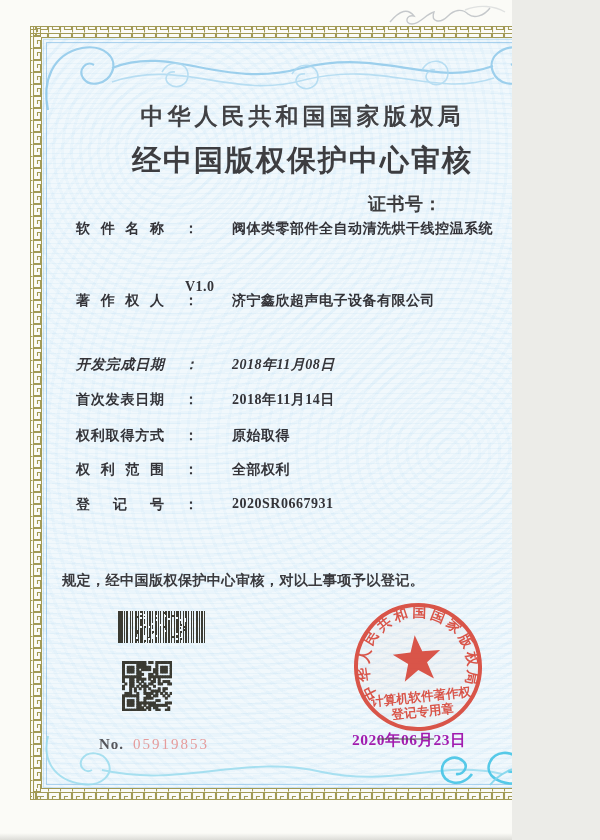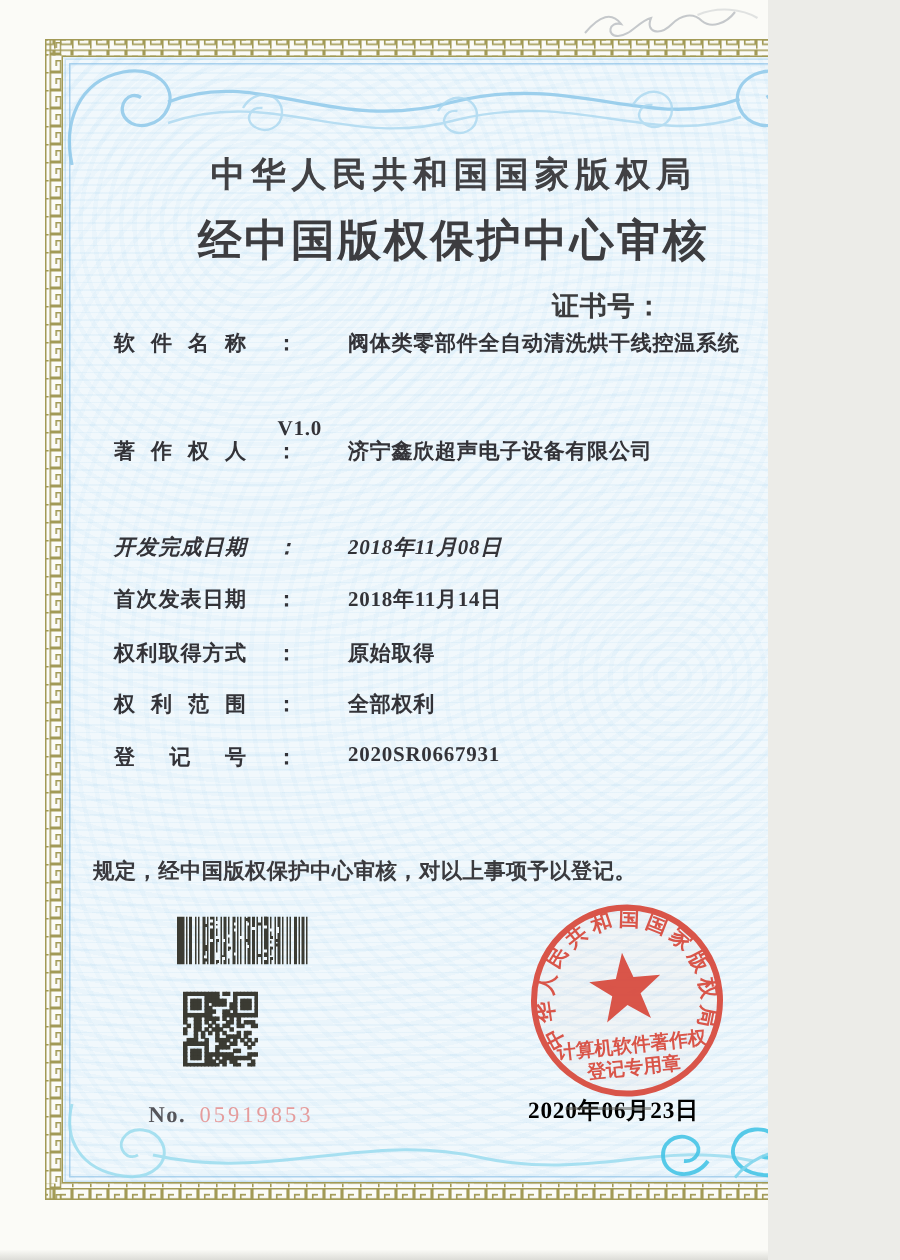--- a/index.html
+++ b/index.html
@@ -40,21 +40,21 @@
     font-size:14px;font-weight:700;color:#333338;white-space:nowrap;gap:20px;
   }
   .flabel{display:inline-block;width:88px;text-align:justify;text-align-last:justify;}
   .fcolon{margin-right:14px;}
   .fvalue{letter-spacing:.5px;}
   .v2line{position:absolute;left:185px;top:242px;font-size:14px;font-weight:700;color:#333338;letter-spacing:.5px;margin-top:37px;}
   .stmt{position:absolute;font-size:14.2px;font-weight:600;color:#3a3a3e;letter-spacing:.3px;white-space:nowrap;}
   .serial{position:absolute;top:725px;font-size:15px;letter-spacing:1px;margin-top:11px;}
   .serial-label{left:99px;color:#55555a;font-weight:600;}
   .serial-number{left:133px;color:#e59c9c;letter-spacing:2px;}
-  .issue-date{position:absolute;left:352px;top:730px;font-size:15.5px;font-weight:700;color:#000000;letter-spacing:.5px;}
+  .issue-date{position:absolute;left:352px;top:730px;font-size:15.5px;font-weight:700;color:#a21caf;letter-spacing:.5px;}
   .artifact-line{position:absolute;left:377px;top:738px;width:57px;height:2px;background:#53534d;opacity:.5;}
   .seal-svg{position:absolute;left:348px;top:597px;transform:rotate(-6deg);opacity:.93;}
   .seal-text{font-family:"Liberation Serif","DejaVu Serif",serif;font-weight:700;}
 </style>
 </head>
 <body>
 
 <div class="paper">
 
   <div class="inner-bg"></div>

